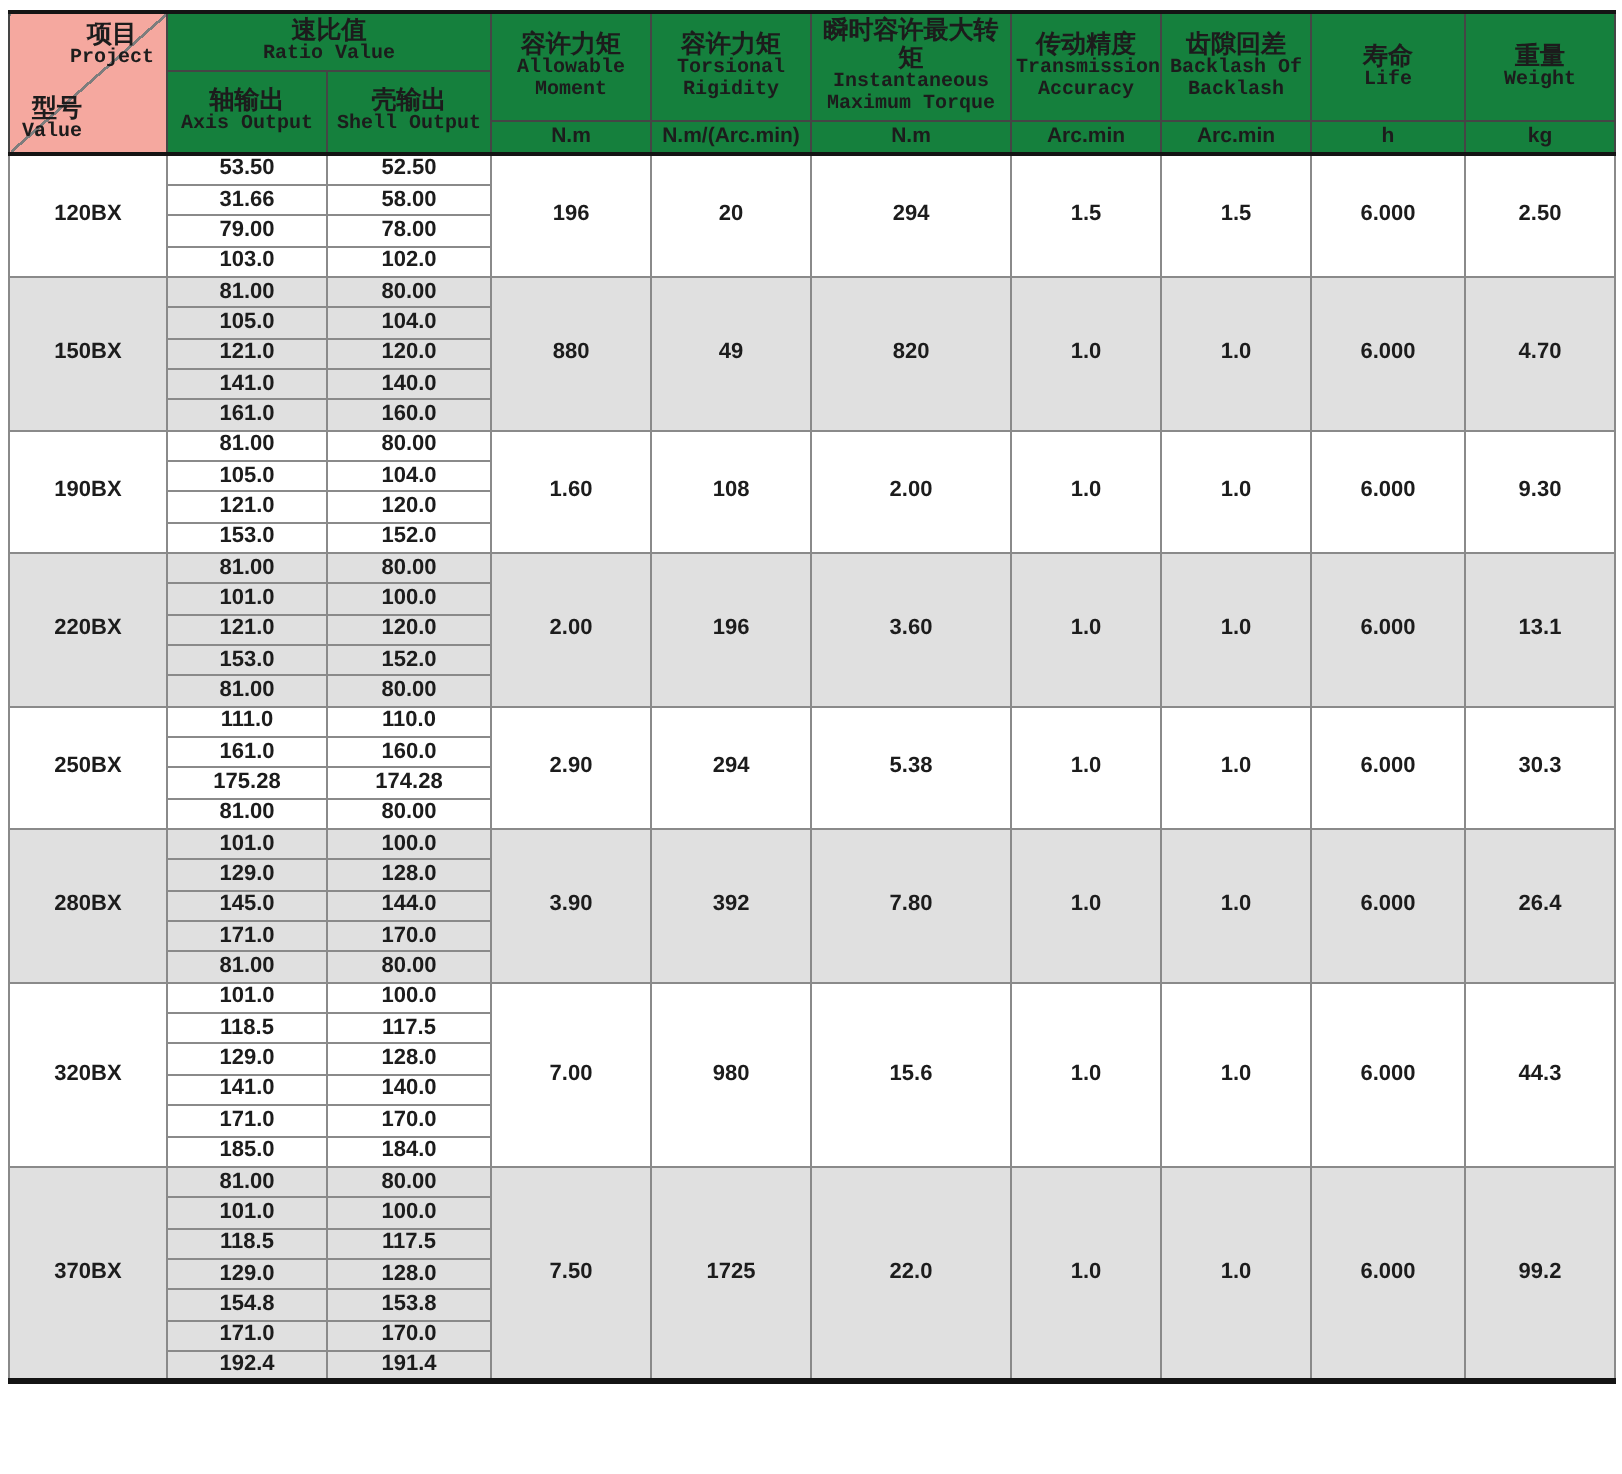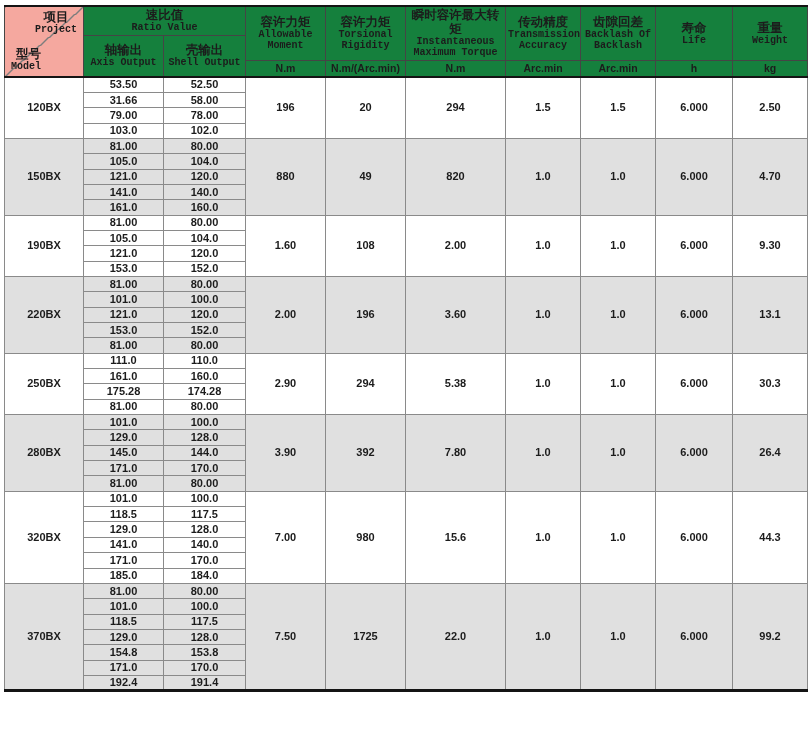--- a/index.html
+++ b/index.html
@@ -95,21 +95,21 @@
     </colgroup>
     <thead>
       <tr class="h-row-1">
         <th class="corner" rowspan="3">
           <span class="c-proj">
             <div class="zh">项目</div>
             <div class="en">Project</div>
           </span>
           <span class="c-model">
             <div class="zh">型号</div>
-            <div class="en">Model</div>
+            <div class="en">Value</div>
           </span>
         </th>
         <th colspan="2">
           <div class="zh">速比值</div>
           <div class="en">Ratio Value</div>
         </th>
         <th rowspan="2">
           <div class="zh">容许力矩</div>
           <div class="en">Allowable Moment</div>
         </th>

